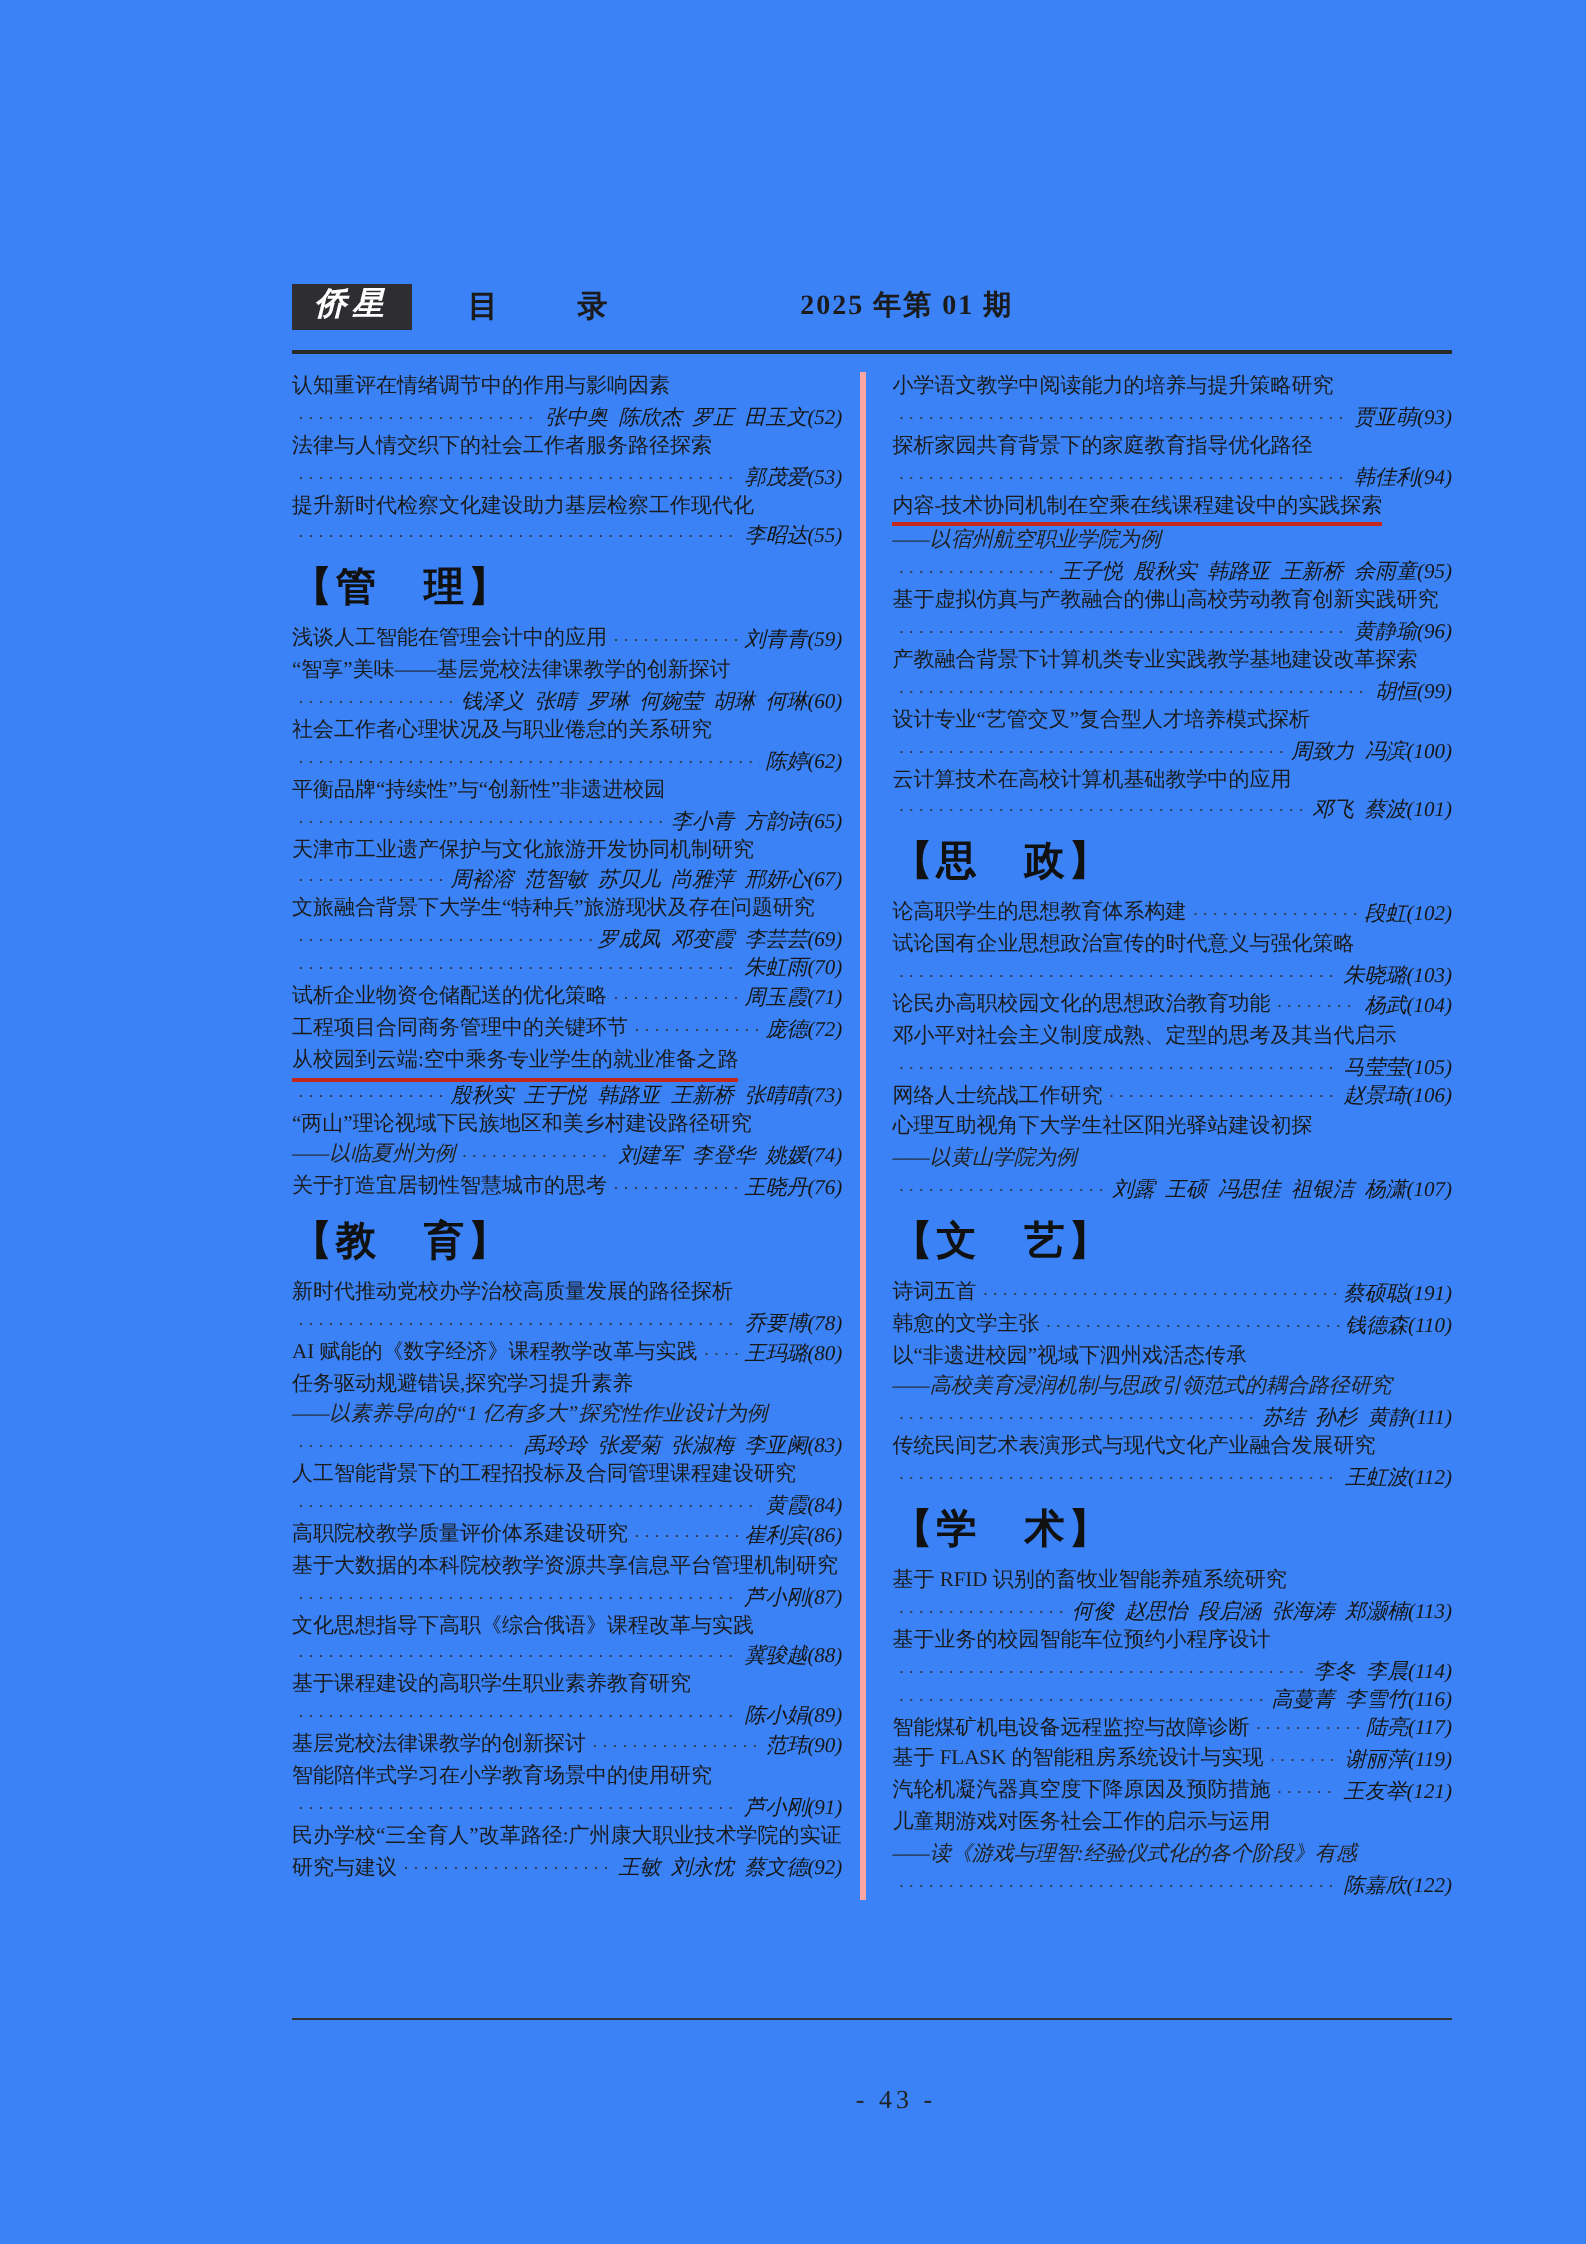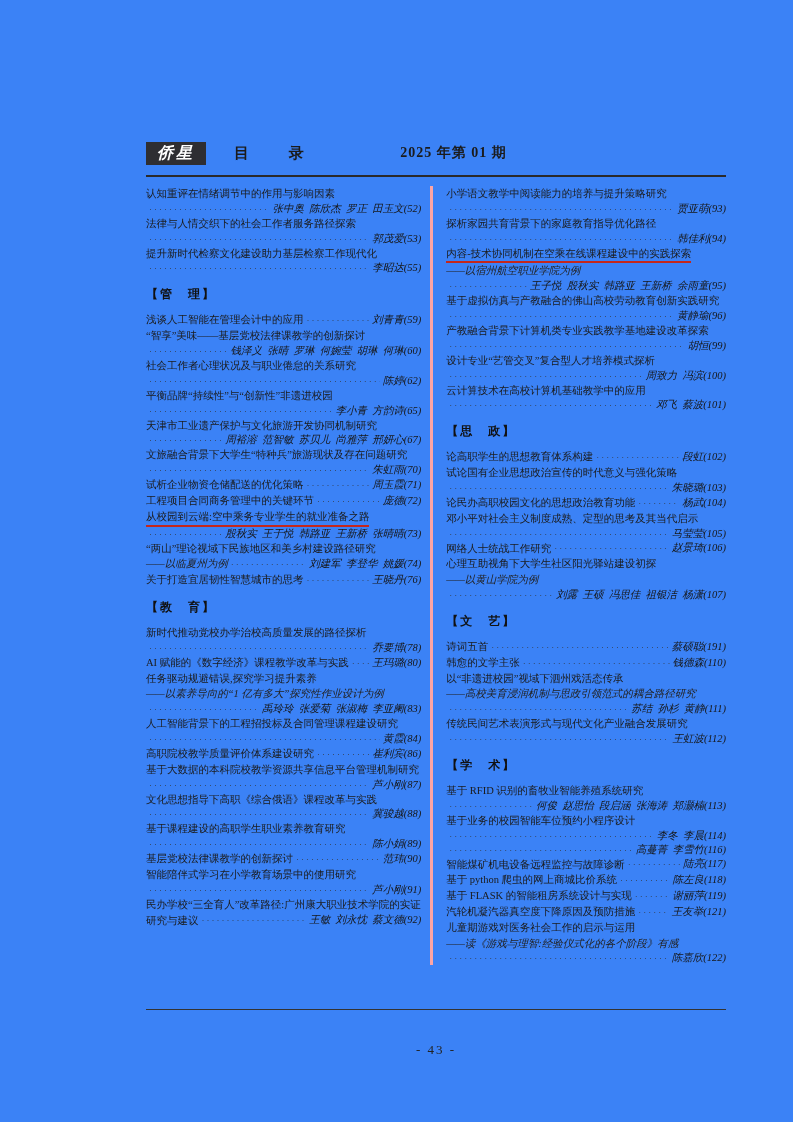--- a/index.html
+++ b/index.html
@@ -11,36 +11,36 @@
   .logo{background:#2e2e32;color:#fff;padding:3px 11px 4px;font-weight:bold;font-style:italic;
         font-size:16px;letter-spacing:3px;line-height:1;}
   .toc-label{margin-left:28px;font-size:15px;font-weight:bold;letter-spacing:18px;white-space:pre;}
   .issue{position:absolute;left:53%;transform:translateX(-50%);font-size:14px;font-weight:bold;letter-spacing:1px;}
   .hdr-rule{border-top:2px solid #2a2a2a;margin-top:7px;}
   
   .cols{display:flex;margin-top:9px;align-items:stretch;}
   .col{box-sizing:border-box;}
   .col-left{width:49%;padding-right:9px;}
   .col-right{width:51%;border-left:3px solid #fca5a5;padding-left:13px;}
-  .heading{font-family:"Liberation Sans","DejaVu Sans",sans-serif;font-weight:bold;font-size:12px;
+  .heading{font-family:"Liberation Sans","DejaVu Sans",sans-serif;font-weight:bold;font-size:20px;
            letter-spacing:2px;line-height:24px;margin:7px 0 6px;color:#111;}
   .item{margin:0;}
   .row{display:flex;align-items:center;}
   .t{font-size:10.5px;line-height:15.8px;white-space:nowrap;}
   .tline{overflow:hidden;}
   .t2{font-size:10.5px;line-height:15.8px;font-style:italic;white-space:nowrap;color:#222;}
   .pre{white-space:nowrap;}
   .ul{width:fit-content;border-bottom:2px solid #c4271c;}
   .leader{flex:1;overflow:hidden;white-space:nowrap;font-size:9px;letter-spacing:2px;color:#333;
           margin:0 3px;min-width:14px;}
   .leader::before{content:"································································································································································";}
   .au{white-space:pre;font-style:italic;font-size:10.5px;color:#161616;}
   
   .bottom-rule{position:absolute;left:146px;width:580px;top:1009px;border-top:1.5px solid #333;}
-  .page-num{position:absolute;left:146px;width:580px;top:1042px;text-align:center;
+  .page-num{position:absolute;left:158px;width:580px;top:1042px;text-align:center;
             font-size:13px;letter-spacing:2px;color:#222;}
 </style>
 </head>
 <body>
 
 <div class="sheet">
   <div class="content">
     <div class="hdr">
       <span class="logo">侨星</span>
       <span class="toc-label">目 录</span>
@@ -101,20 +101,24 @@
           </div>
           <div class="item">
             <div class="t tline">天津市工业遗产保护与文化旅游开发协同机制研究</div>
             <div class="row">
               <span class="leader"></span>
               <span class="au">周裕溶  范智敏  苏贝儿  尚雅萍  邢妍心(67)</span>
             </div>
           </div>
           <div class="item">
             <div class="t tline">文旅融合背景下大学生“特种兵”旅游现状及存在问题研究</div>
+            <div class="row">
+              <span class="leader"></span>
+              <span class="au">罗成凤  邓变霞  李芸芸(69)</span>
+            </div>
           </div>
           <div class="item">
             <div class="row">
               <span class="leader"></span>
               <span class="au">朱虹雨(70)</span>
             </div>
           </div>
           <div class="item">
             <div class="row">
               <span class="t">试析企业物资仓储配送的优化策略</span>
@@ -376,27 +380,20 @@
             <div class="row">
               <span class="leader"></span>
               <span class="au">高蔓菁  李雪竹(116)</span>
             </div>
           </div>
           <div class="item">
             <div class="row">
               <span class="t">智能煤矿机电设备远程监控与故障诊断</span>
               <span class="leader"></span>
               <span class="au">陆亮(117)</span>
-            </div>
-          </div>
-          <div class="item">
-            <div class="row">
-              <span class="t">基于 python 爬虫的网上商城比价系统</span>
-              <span class="leader"></span>
-              <span class="au">陈左良(118)</span>
             </div>
           </div>
           <div class="item">
             <div class="row">
               <span class="t">基于 FLASK 的智能租房系统设计与实现</span>
               <span class="leader"></span>
               <span class="au">谢丽萍(119)</span>
             </div>
           </div>
           <div class="item">

